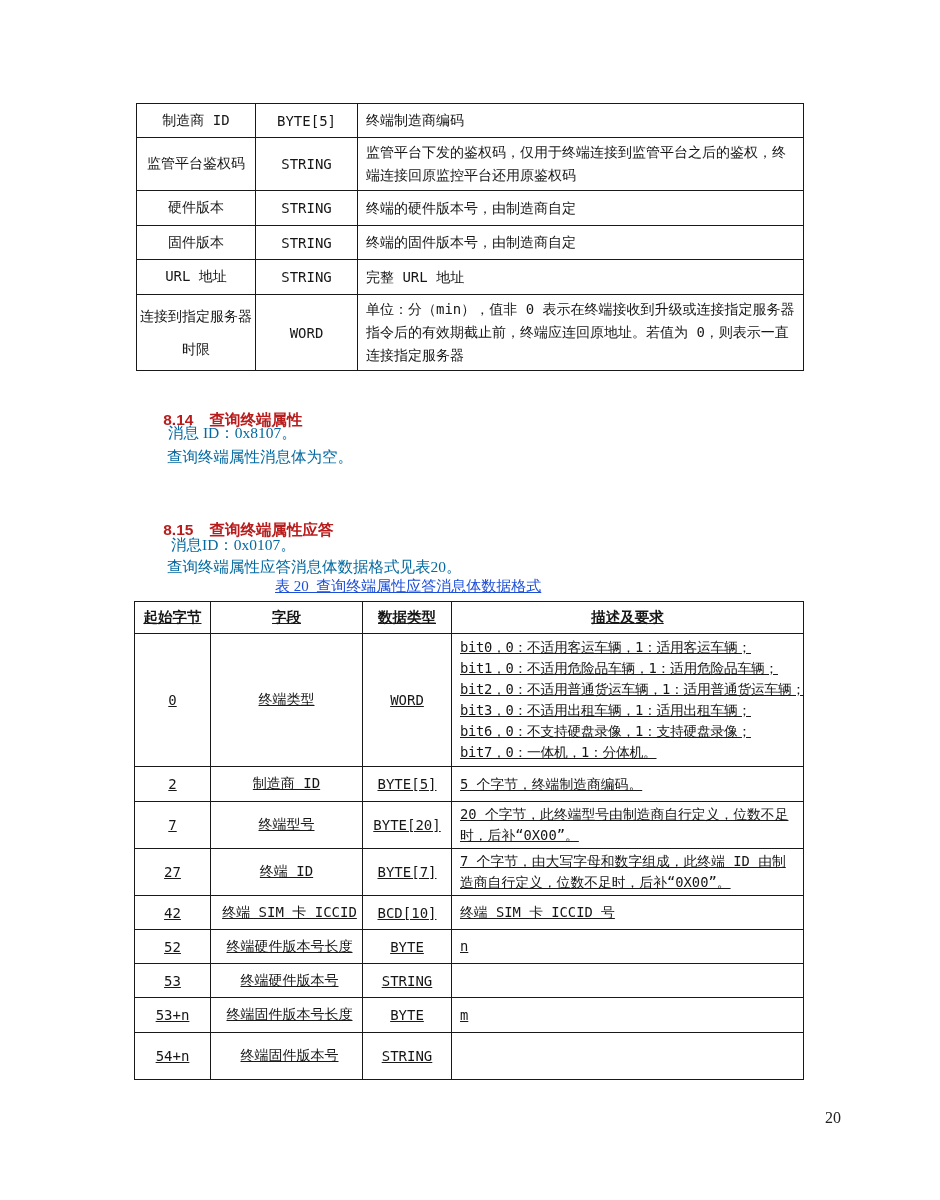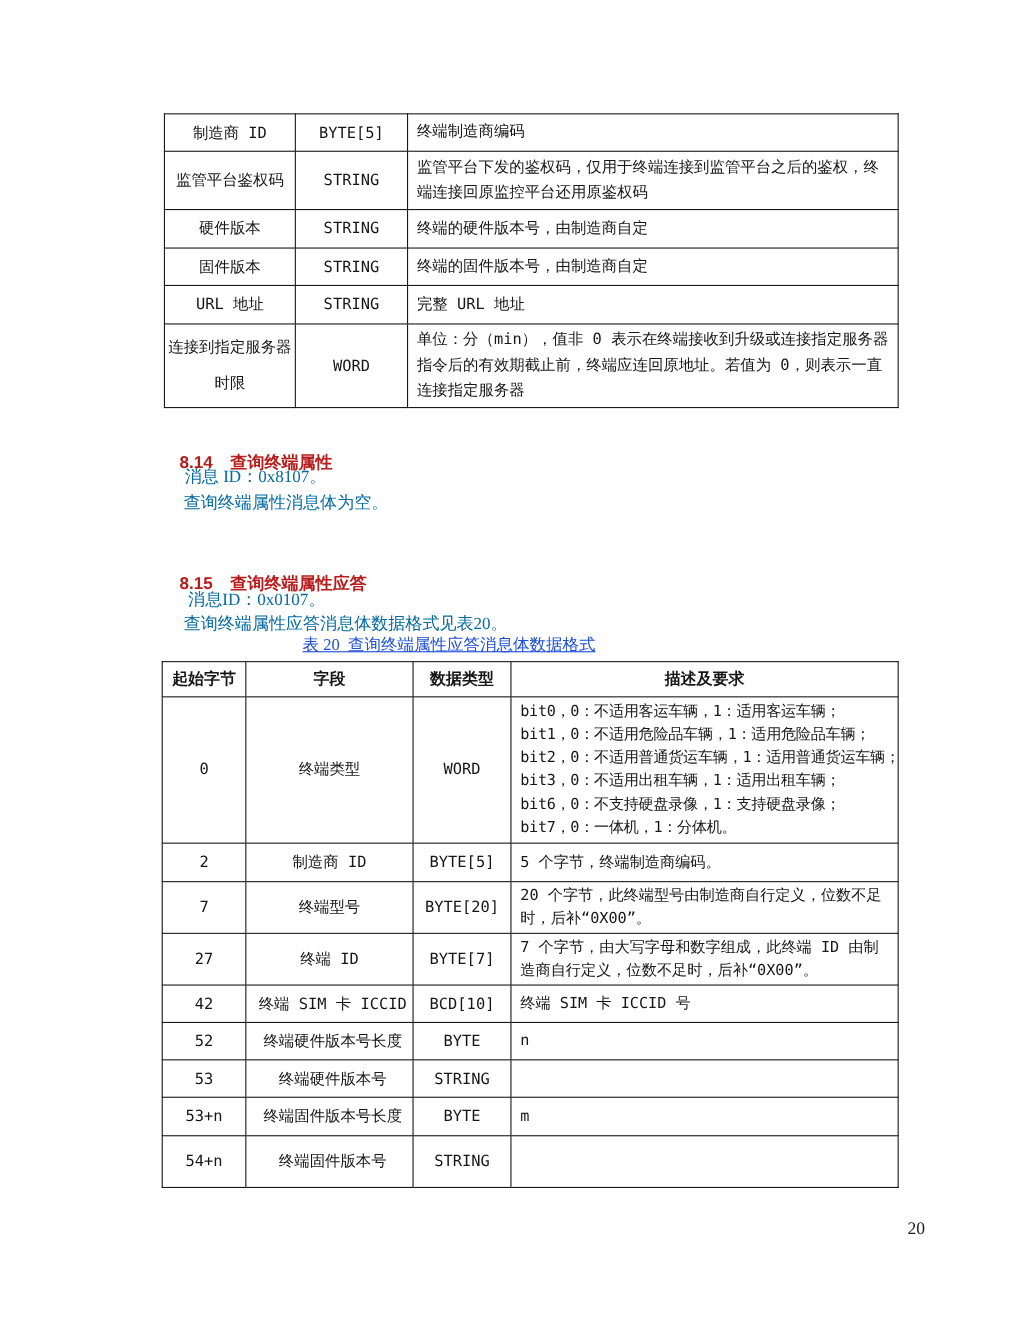--- a/index.html
+++ b/index.html
@@ -11,21 +11,20 @@
     color: #1a1a1a;
   }
   .page { position: absolute; inset: 0; background: #fff; }
 
   
   table {
     position: absolute;
     border-collapse: collapse;
     table-layout: fixed;
     background: #fff;
-    margin-left: 13px;
   }
   td, th {
     border: 1.7px solid #191919;
     font-size: 14px;
     color: #161616;
     vertical-align: middle;
     overflow: hidden;
   }
   th {
     font-family: "Liberation Sans", "DejaVu Sans", sans-serif;
@@ -33,21 +32,21 @@
     font-size: 14.5px;
     text-align: center;
   }
   
   .cellfont { font-family: "DejaVu Sans Mono", "Liberation Serif", serif; }
   .c   { text-align: center; padding: 2px 3px; }
   .desc{ text-align: left; padding: 3px 8px; line-height: 22px; }
   .t1  { left: 136px; top: 103px; width: 667px; }
   .t1 .desc { line-height: 23px; }
   .t1 .lh2  { line-height: 33px; }
-  .t20 { left: 134px; top: 601px; width: 669px; }
+  .t20 { left: 134px; top: 601px; width: 669px; text-decoration: underline; }
   .t20 .desc { line-height: 21px; padding: 2px 8px; font-size: 13.8px; }
   .t20 .fl   { text-align: center; padding-left: 9px; }
   .bits {
     white-space: pre;
     line-height: 21.4px;
     padding: 3px 0 3px 7px;
     font-size: 13.2px;
     letter-spacing: -0.3px;
   }
 

